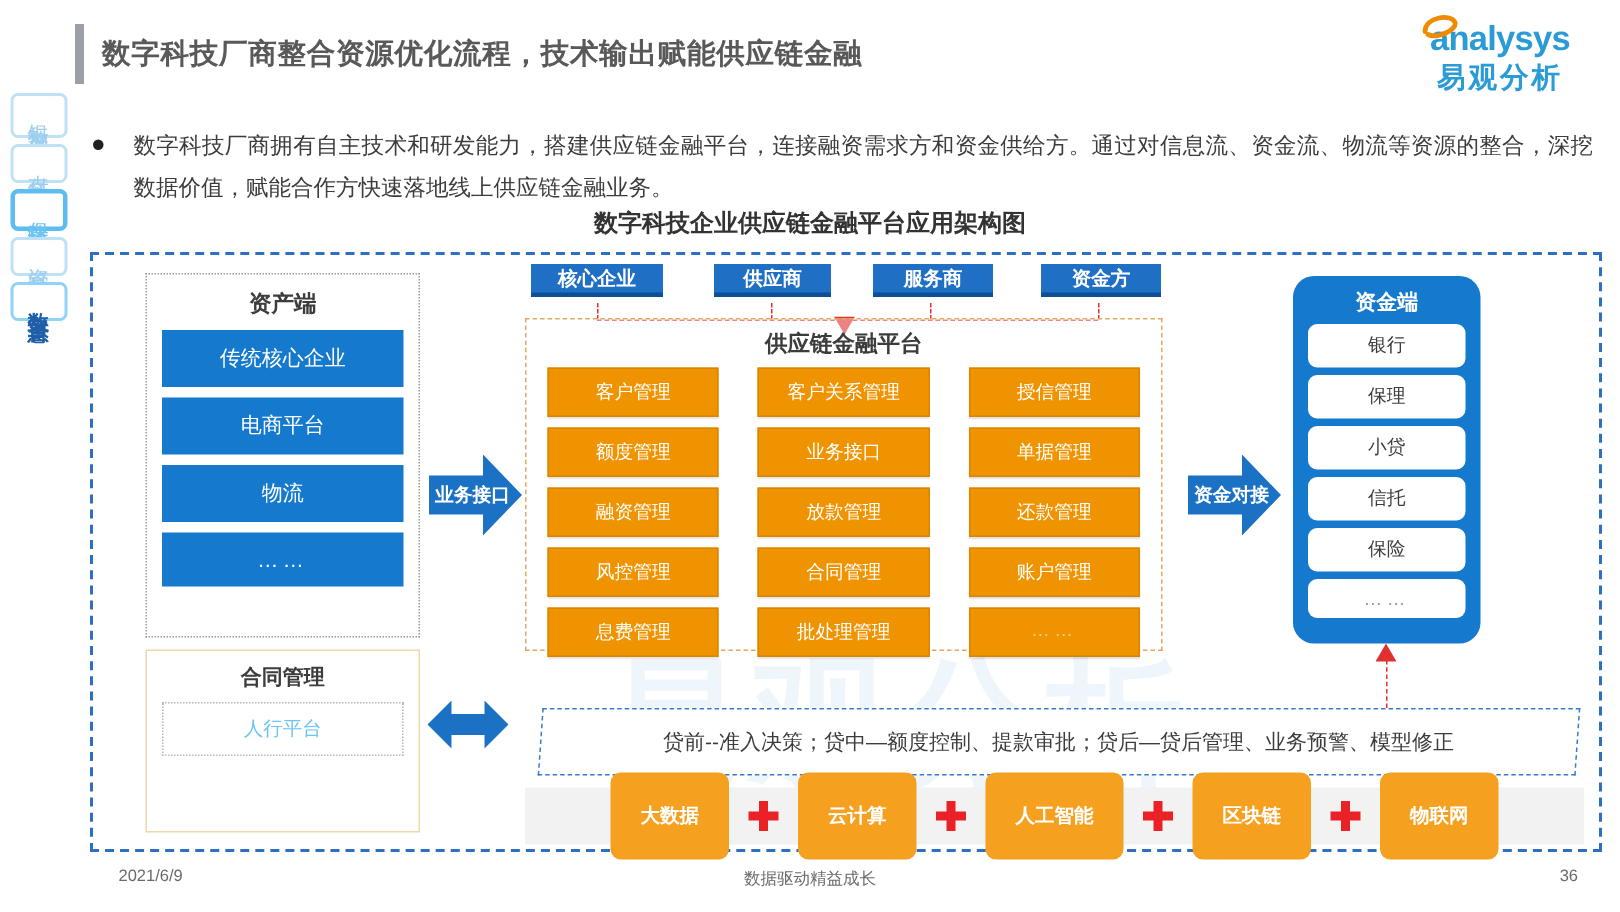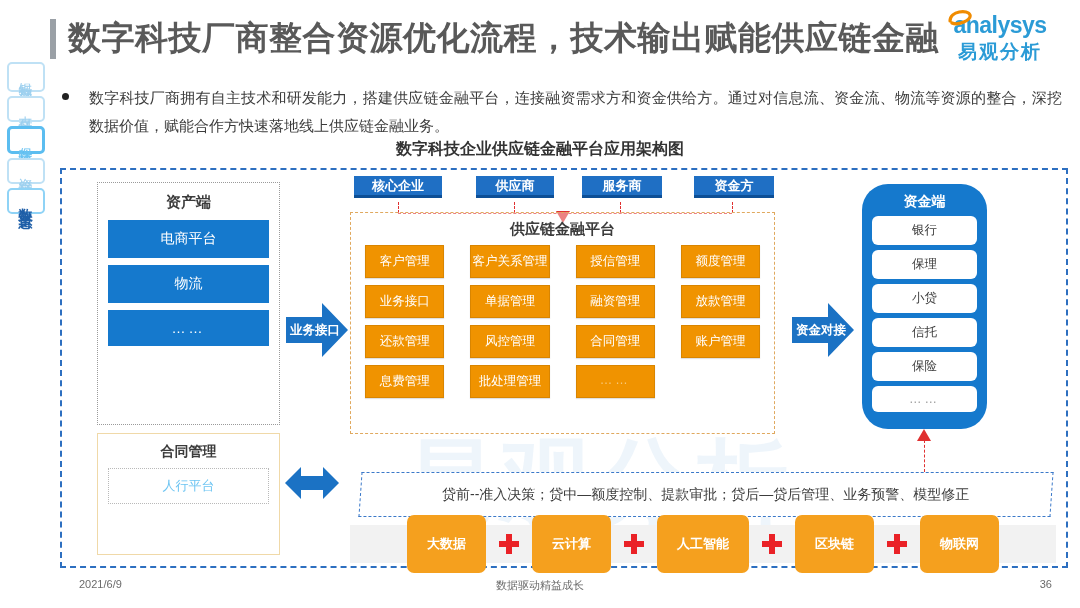--- a/index.html
+++ b/index.html
@@ -7,21 +7,21 @@
     width: 1080px; height: 608px;
     background: #ffffff;
     font-family: "Liberation Sans", "DejaVu Sans", sans-serif;
     overflow: hidden;
   }
   #slide { position: relative; width: 1080px; height: 608px; background:#fff; }
 
   
   .title-bar { position:absolute; left:50px; top:16px; display:flex; align-items:center; }
   .title-rule { width:6px; height:40px; background:#9aa0a6; margin-right:12px; }
-  .title-text { font-size:33px; font-weight:bold; color:#595959; letter-spacing:.5px; white-space:nowrap; }
+  .title-text { font-size:19px; font-weight:bold; color:#595959; letter-spacing:.5px; white-space:nowrap; }
 
   .logo { position:absolute; right:20px; top:12px; width:120px; text-align:center; }
   .logo-top { position:relative; height:26px; }
   .logo-word { font-size:23px; font-weight:bold; color:#2b9bd6; letter-spacing:-.5px; line-height:26px; }
   .logo-swoosh { position:absolute; left:8px; top:-5px; width:24px; height:20px;}
   .logo-cn { font-size:19px; font-weight:bold; color:#2b9bd6; letter-spacing:2px; margin-top:1px;}
 
   
   .bullet-row { position:absolute; left:62px; top:84px; width:1000px; display:flex; }
   .bullet-dot { width:7px; height:7px; border-radius:50%; background:#222; margin:9px 20px 0 0; flex:0 0 auto; }
@@ -67,28 +67,28 @@
   
   .tags { position:absolute; left:292px; top:6px; width:420px; height:26px; }
   .tag { position:absolute; height:22px; background:#1f6fc4; color:#fff; font-size:13px;
          font-weight:bold; display:flex; align-items:center; justify-content:center;
          border-bottom:3px solid #0d4f96; }
 
   .platform { position:absolute; left:288px; top:42px; width:425px; height:222px;
               border:1.5px dashed #e0a95f; background:rgba(255,255,255,.4); }
   .plat-title { text-align:center; font-size:15px; font-weight:bold; color:#3c3c3c;
                 margin:7px 0 6px; }
-  .grid { display:grid; grid-template-columns:repeat(4,1fr); gap:7px 26px; padding:0 14px; }
+  .grid { display:grid; grid-template-columns:repeat(3,1fr); gap:7px 26px; padding:0 14px; }
   .obox { background:#f09300; border:1px solid #d98500; color:#fff; font-size:12.5px;
           text-align:center; padding:7px 0; box-shadow:0 1px 1px rgba(0,0,0,.12); }
   .obox.dots { color:#f7c87a; letter-spacing:3px; }
 
   
   .fund { position:absolute; left:800px; top:14px; width:125px; height:245px;
-          background:#1579cd; border-radius:26px; padding:4px 10px; }
+          background:#1579cd; border-radius:14px; padding:4px 10px; }
   .fund-head { text-align:center; color:#fff; font-size:14px; font-weight:bold; margin:5px 0 5px; }
   .wbox { background:#fff; border-radius:6px; font-size:12.5px; color:#3c3c3c;
           text-align:center; padding:6px 0; margin-bottom:5px; }
   .wbox.dots { color:#9b9b9b; letter-spacing:3px; }
 
   
   .note { position:absolute; left:298px; top:302px; width:692px; height:45px;
           border:1.5px dashed #3b79c9; background:#fff;
           display:flex; align-items:center; justify-content:center; text-align:center;
           font-size:14px; color:#3c3c3c; line-height:21px; padding:0 22px;
@@ -153,20 +153,21 @@
     <div class="bullet-text">数字科技厂商拥有自主技术和研发能力，搭建供应链金融平台，连接融资需求方和资金供给方。通过对信息流、资金流、物流等资源的整合，深挖数据价值，赋能合作方快速落地线上供应链金融业务。</div>
   </div>
   <div class="arch-title">数字科技企业供应链金融平台应用架构图</div>
 
   <div class="diagram">
 
     <div class="wm">易观分析</div>
 
     <div class="asset-panel">
       <div class="asset-head">资产端</div>
+      <div class="bluebox">传统核心企业</div>
       <div class="bluebox">电商平台</div>
       <div class="bluebox">物流</div>
       <div class="bluebox dots">……</div>
     </div>
 
     <div class="third-panel">
       <div class="third-head">合同管理</div>
       <div class="dotbox">人行平台</div>
     </div>
 

